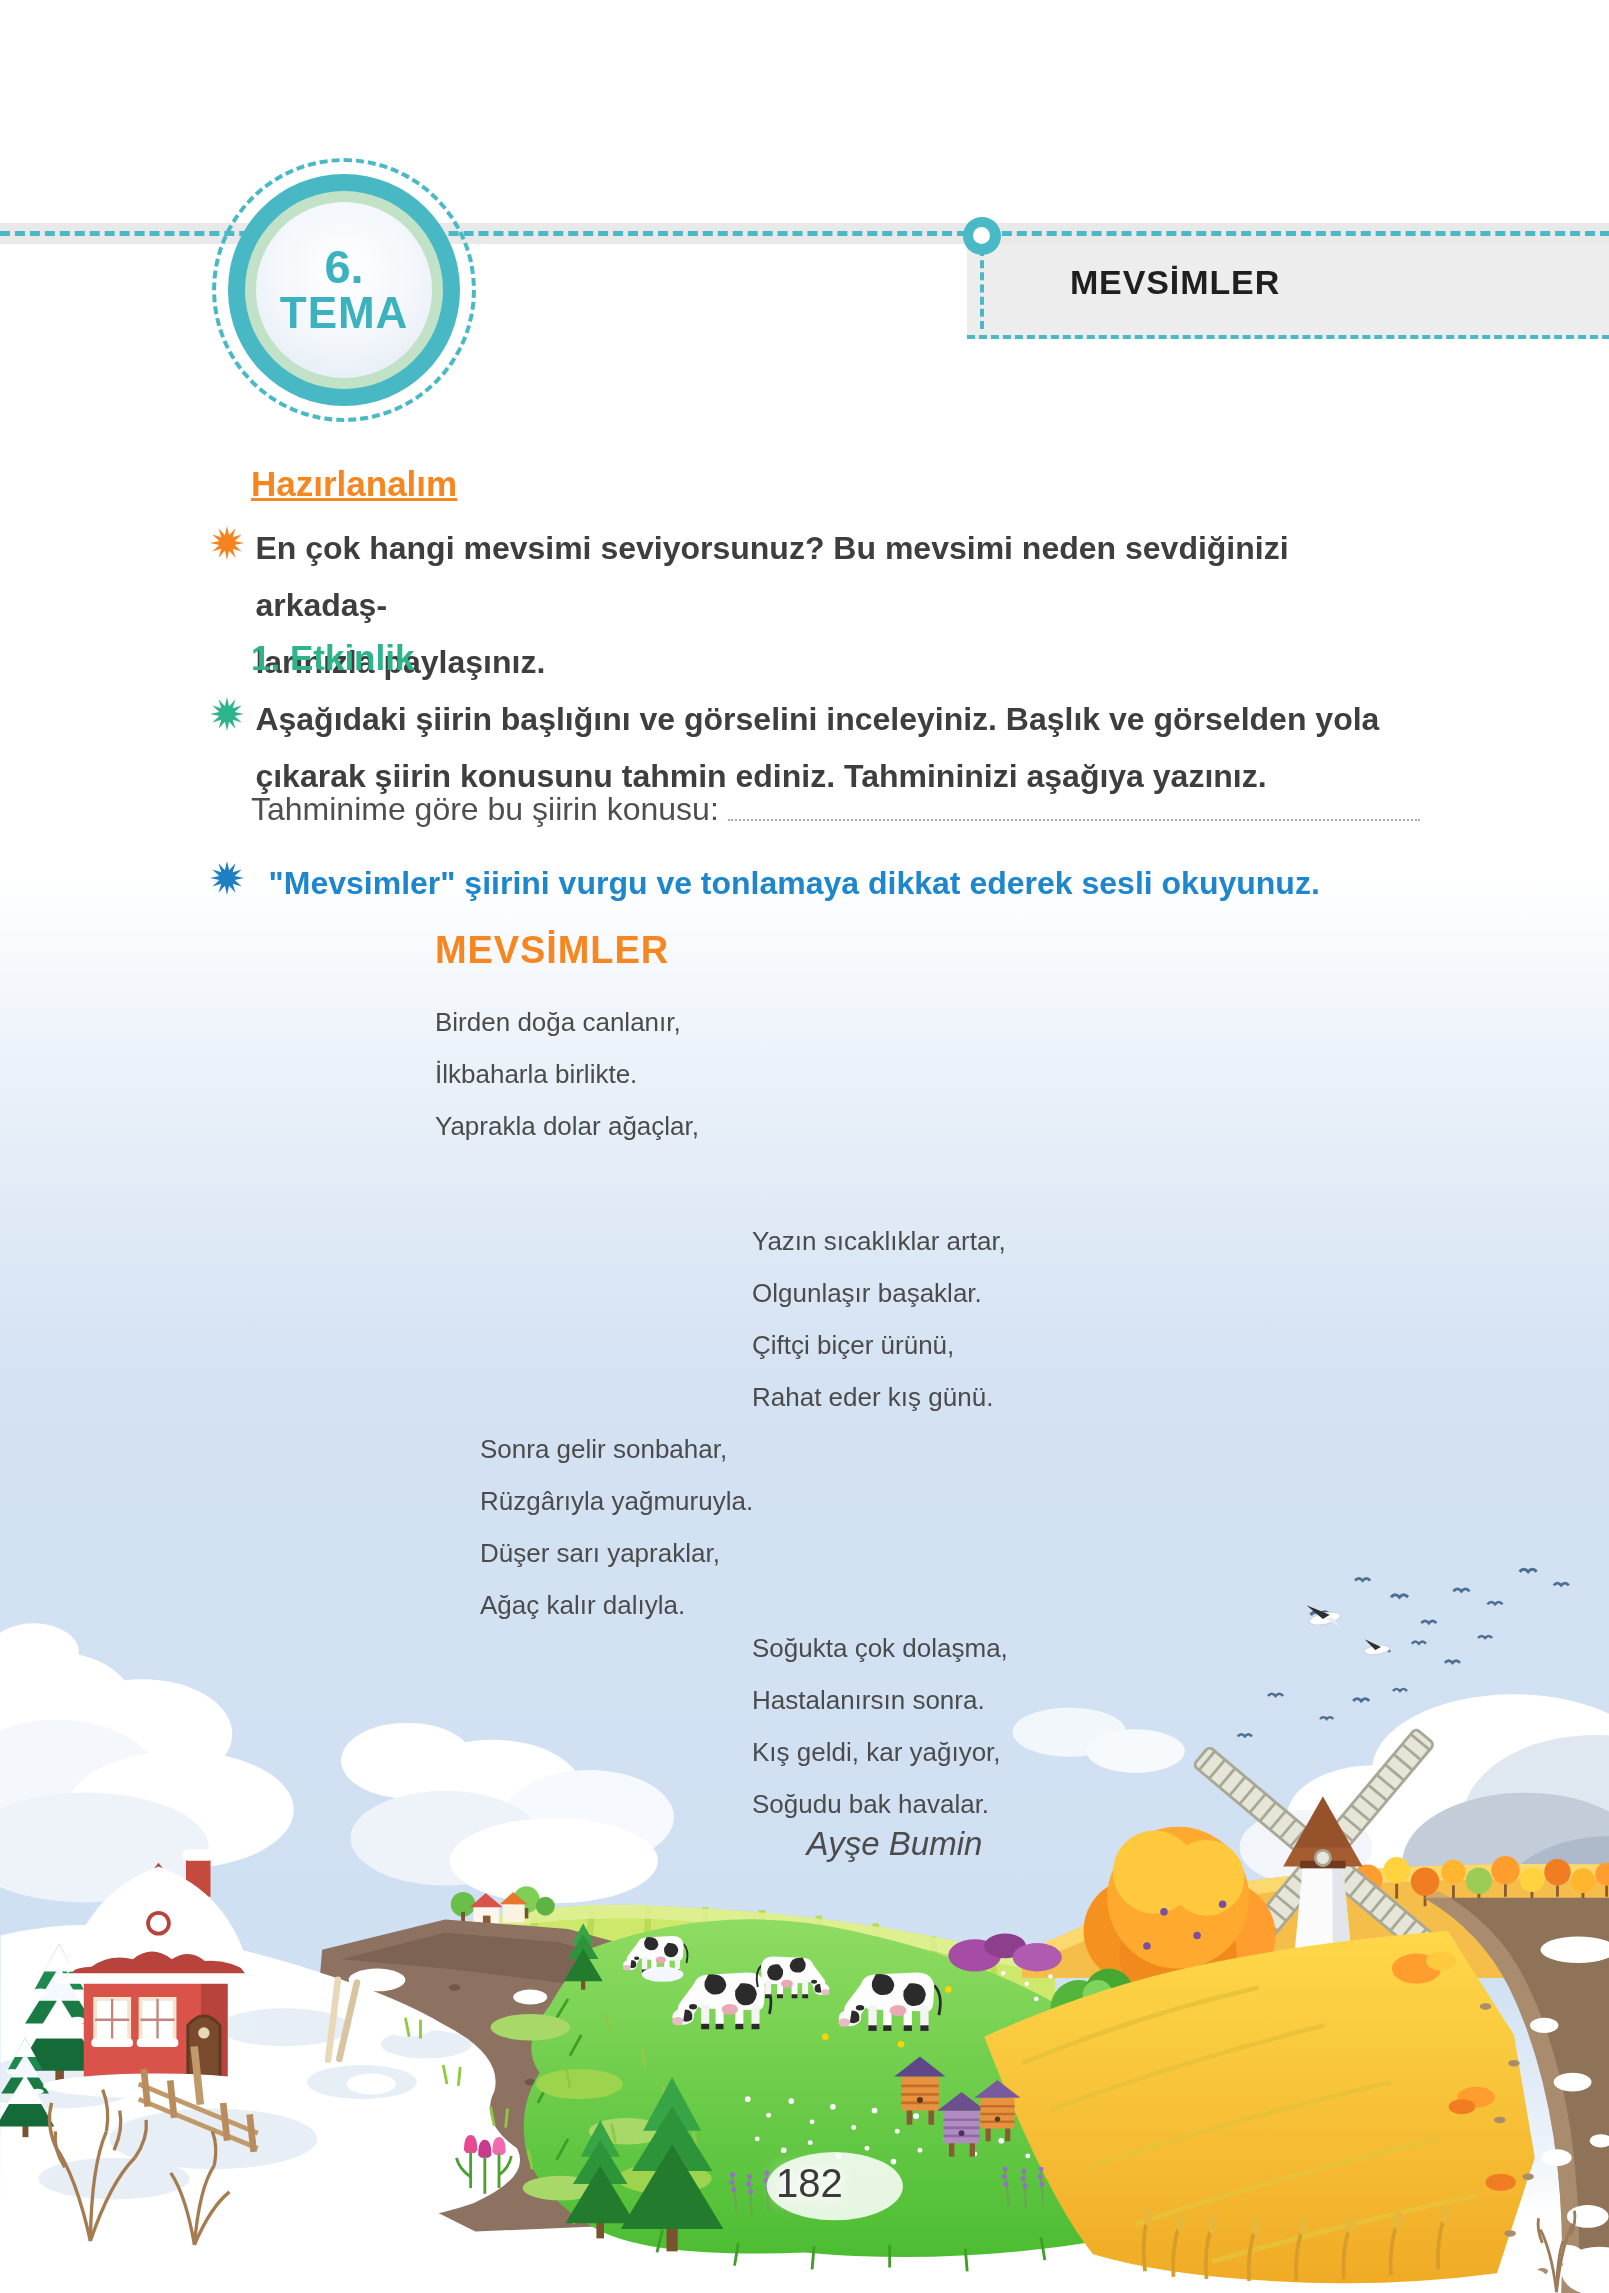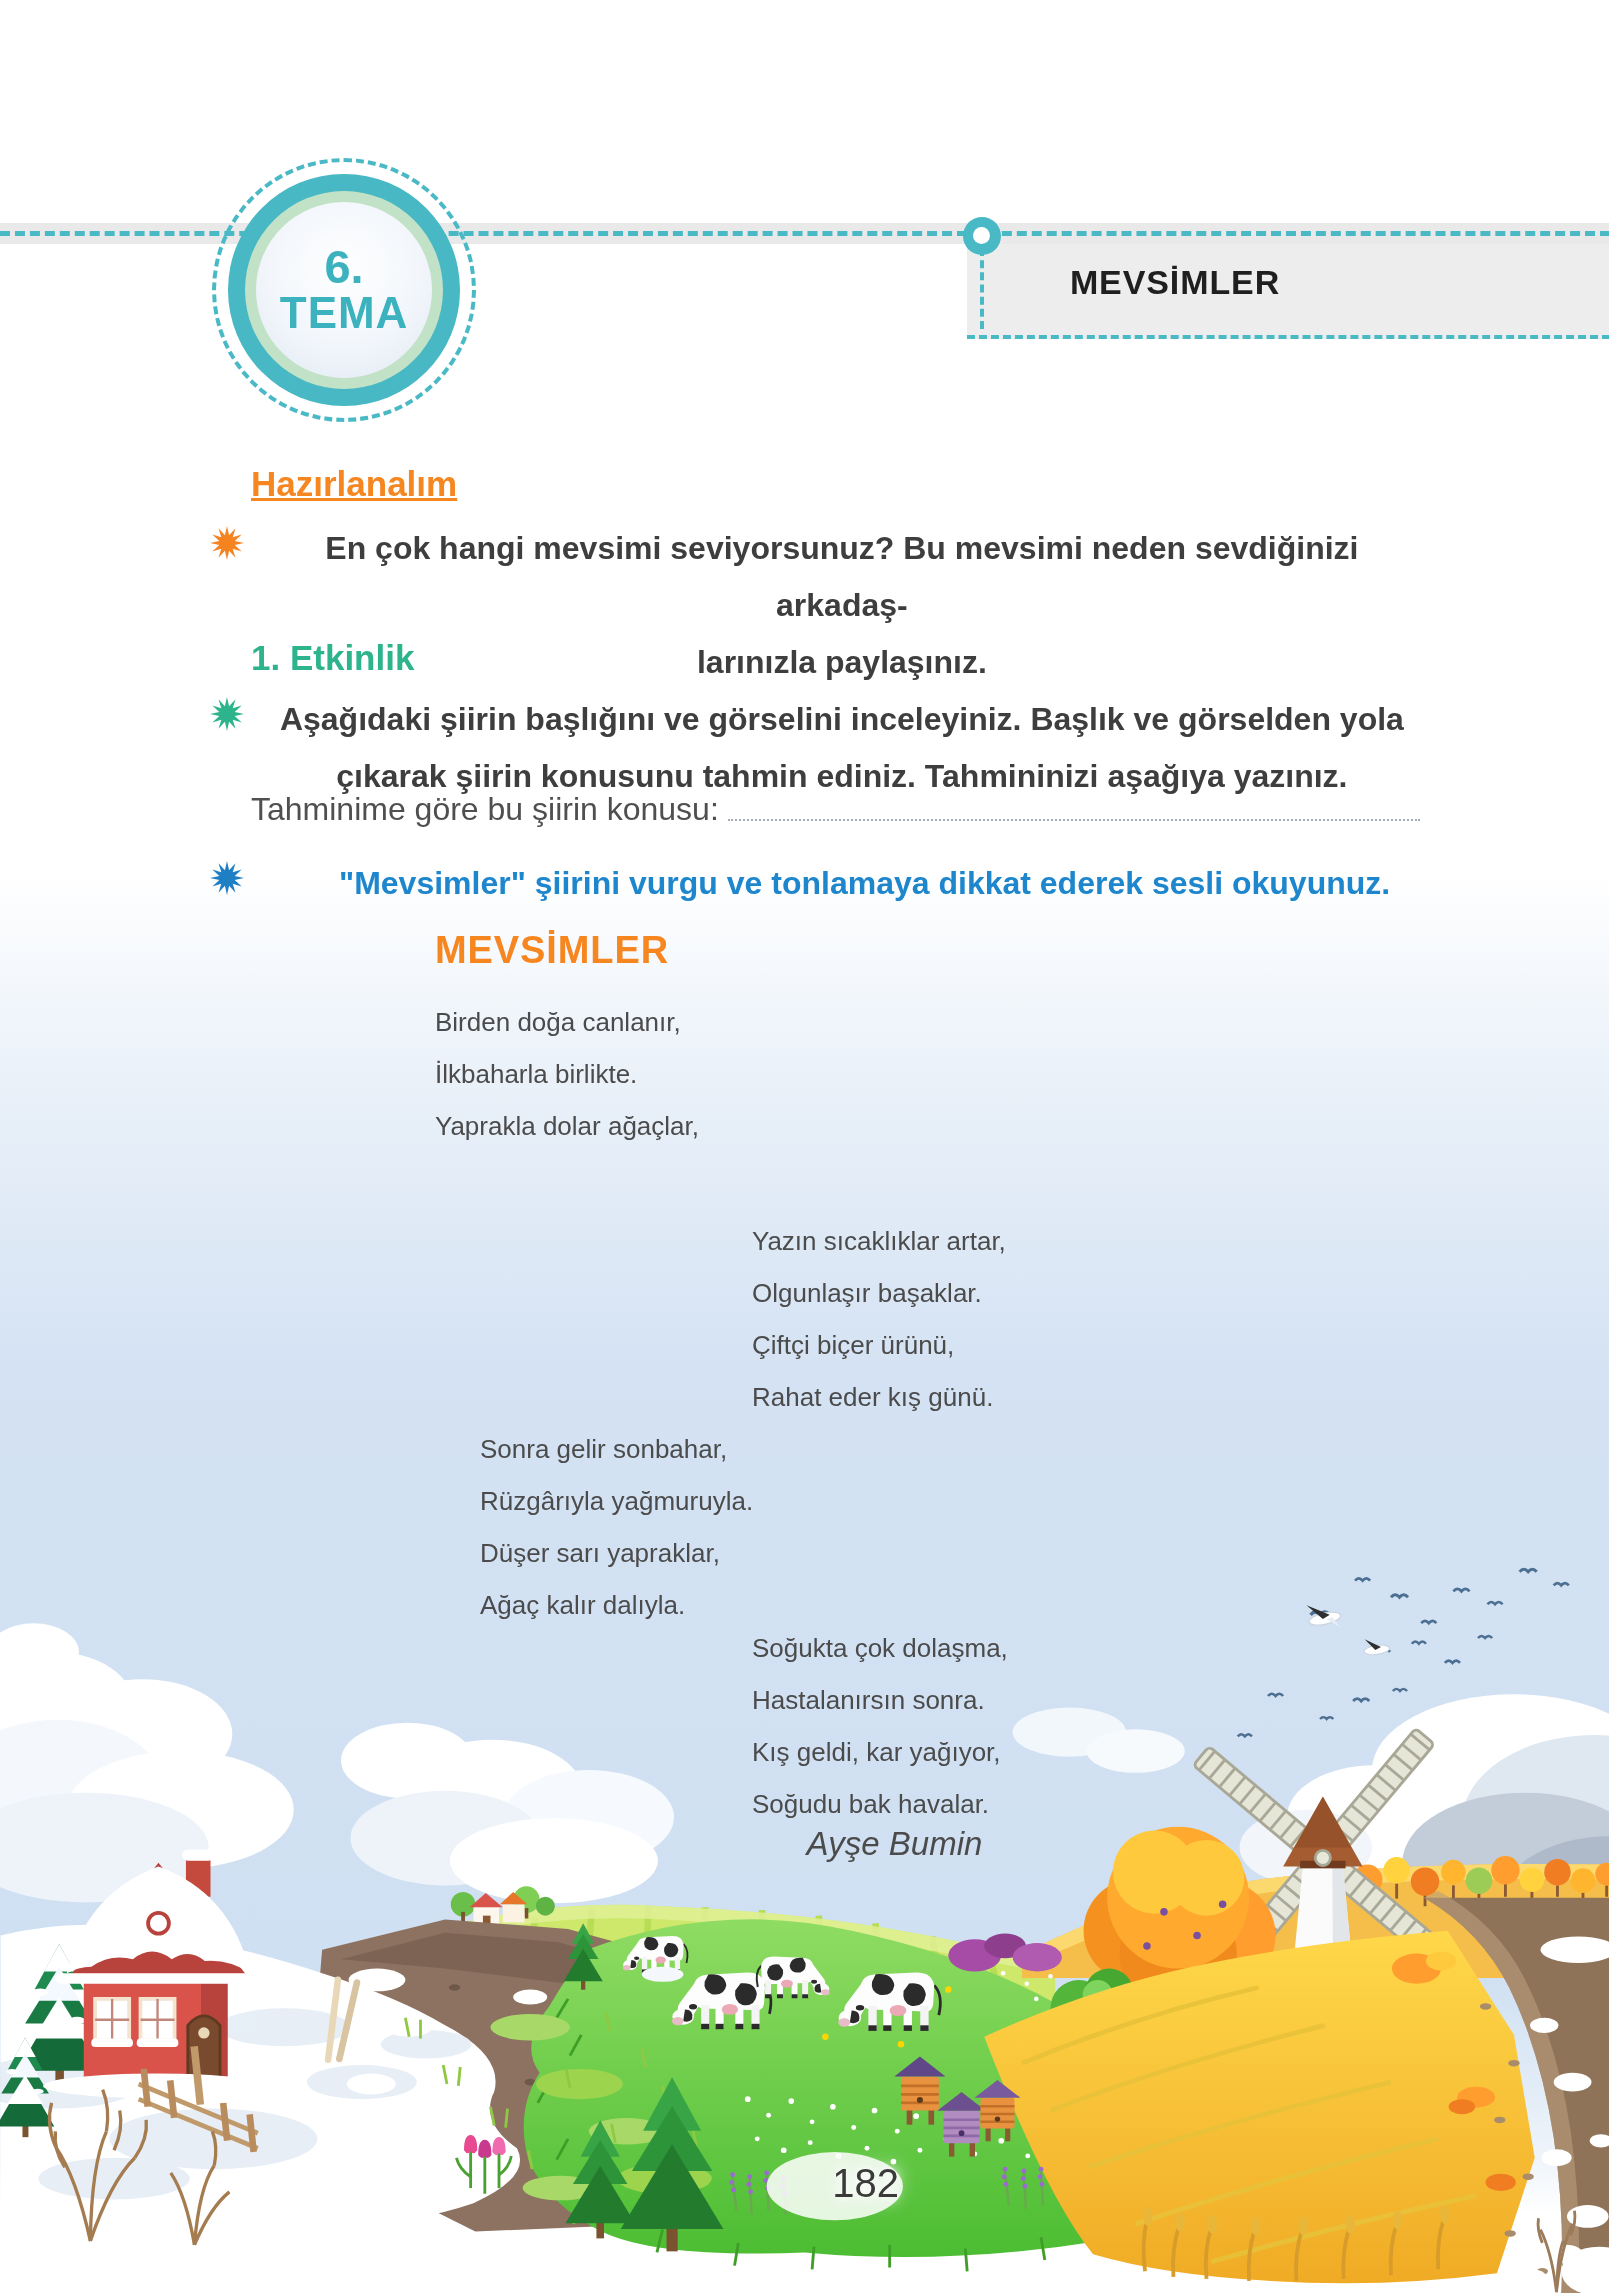--- a/index.html
+++ b/index.html
@@ -22,39 +22,39 @@
     background:radial-gradient(circle at 50% 38%,#ffffff 0%,#f2f6fb 55%,#dfe8f2 100%);
     display:flex;flex-direction:column;align-items:center;justify-content:center;color:#3db2bf;font-weight:bold;}
   .badge-num{font-size:47px;line-height:1;}
   .badge-word{font-size:44px;line-height:1.05;letter-spacing:0.9px;}
   .page-title{left:573px;top:267px;font-size:44px;font-weight:bold;color:#3ab6c2;letter-spacing:1.9px;z-index:6;}
   
   .h-orange{left:251px;top:464px;font-size:35px;font-weight:bold;color:#f6861f;z-index:7;text-decoration:underline;}
   .h-green{left:251px;top:638px;font-size:35px;font-weight:bold;color:#2eb48c;z-index:7;}
   .bullet-row{left:210px;display:flex;align-items:flex-start;z-index:7;}
   .bullet-row .star{flex:0 0 auto;margin-top:5.7px;margin-right:11.4px;}
-  .btext{font-size:32px;font-weight:bold;color:#3e3e3e;line-height:57px;width:1173px;text-align:center;}
+  .btext{font-size:32px;font-weight:bold;color:#3e3e3e;line-height:57px;width:1173px;}
   .row1{top:520px;}
   .row2{top:691px;}
   .row3{top:855px;}
   .blue .btext{color:#1e86cc;width:1192px;}
   .predict-row{left:251px;top:791px;width:1169px;display:flex;align-items:flex-end;z-index:7;}
   .predict-label{font-size:32px;color:#4f4f4f;white-space:nowrap;}
   .predict-line{flex:1;margin-left:9.5px;margin-bottom:6.6px;border-bottom:2.8px dotted #a3adb8;height:0;}
   
   .poem-title{left:435px;top:929px;font-size:38px;font-weight:bold;color:#f6861f;letter-spacing:0.9px;z-index:7;}
   .stanza{font-size:26px;color:#4b4b4b;line-height:52px;z-index:7;}
   .s1{left:435px;top:996px;}
   .s2{left:752px;top:1215px;}
   .s3{left:480px;top:1423px;}
   .s4{left:752px;top:1622px;}
   .author{left:710px;top:1825px;width:369px;text-align:center;font-size:33px;font-style:italic;color:#4b4b4b;z-index:7;}
   
   #scene{left:0;top:1420px;z-index:1;}
-  .page-num{left:776px;top:2161px;width:123px;text-align:right;font-size:40px;color:#3a3a3a;z-index:8;
+  .page-num{left:776px;top:2161px;width:123px;text-align:left;font-size:40px;color:#3a3a3a;z-index:8;
     text-shadow:0 0 9.5px #fff,0 0 17px #fff,0 0 24.6px #fff;}
 </style>
 </head>
 <body>
 
 <div id="page">
 
   <div class="abs band"></div>
   <div class="abs band-dash"></div>
   <div class="abs unit-box"></div>

